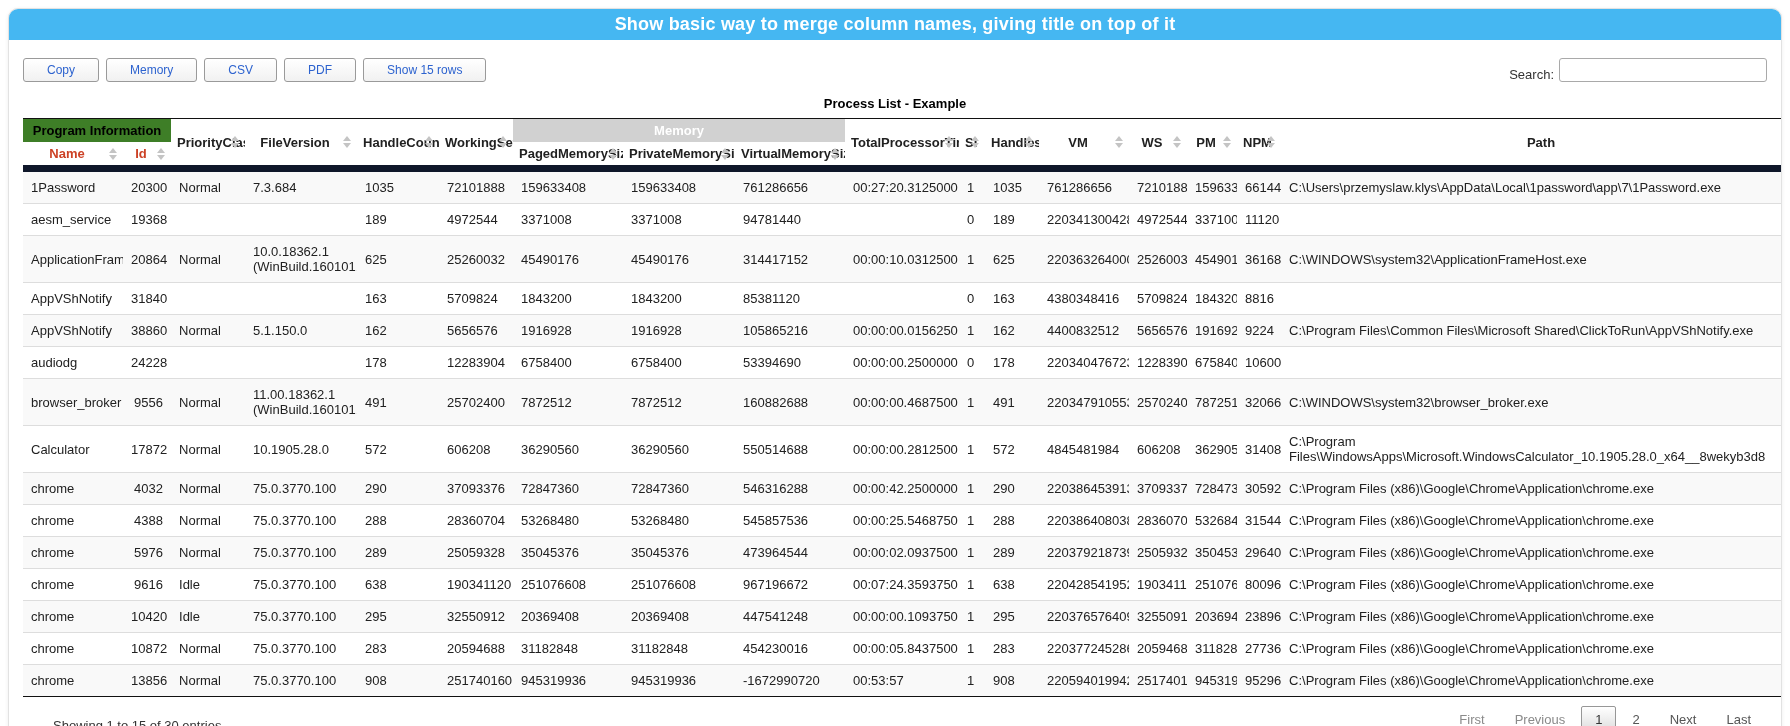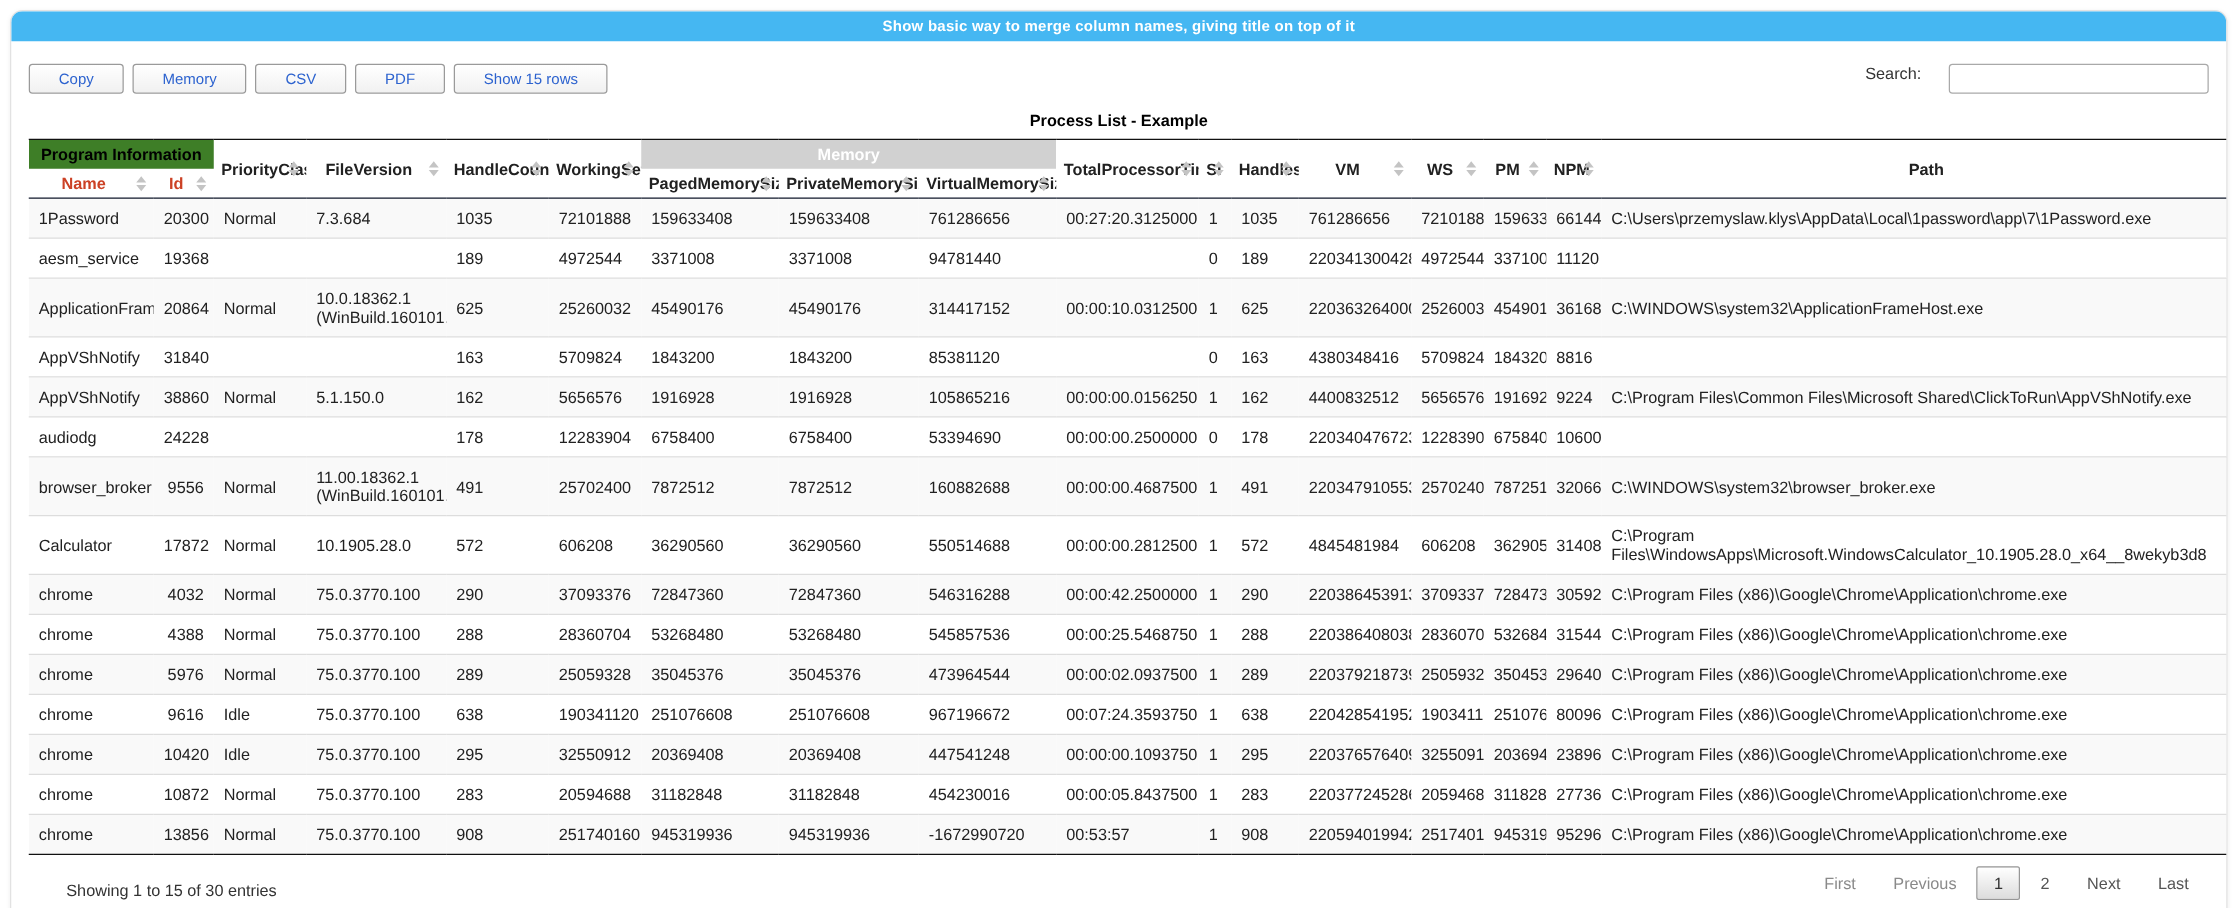--- a/index.html
+++ b/index.html
@@ -2,32 +2,32 @@
 <html><head>
 <meta charset="utf-8">
 <style>
   * { box-sizing: border-box; }
   html,body { margin:0; padding:0; background:#fff; font-family:"Liberation Sans", sans-serif; }
   .card {
     margin:8px; background:#fff; border:1px solid #e2e2e2; border-radius:10px;
     box-shadow:0 1px 4px rgba(0,0,0,.07); overflow:hidden; padding-bottom:16px;
   }
   .title-bar {
-    background:#45b7f2; color:#fff; font-size:12px; font-weight:bold;
+    background:#45b7f2; color:#fff; font-size:18px; font-weight:bold;
     text-align:center; padding:5px 0; letter-spacing:.2px;
   }
   .content { padding:12px 14px 0 14px; }
   .toolbar { display:flex; justify-content:space-between; align-items:flex-start; margin:6px 0 12px 0; }
   .dt-buttons { display:flex; }
   .dt-btn {
     display:inline-block; padding:4px 23px; margin-right:7px; font-size:12px; line-height:14px;
     color:#2d63cf; background:linear-gradient(#ffffff,#f1f1f1); border:1px solid #9a9a9a;
     border-radius:3px; cursor:pointer; white-space:nowrap; user-select:none;
   }
-  .search-box { display:flex; align-items:flex-start;gap:17px; }
+  .search-box { display:flex; align-items:flex-end; }
   .search-box label { font-size:13px; color:#333; margin-right:5px; }
   .search-box input {
     width:208px; height:24px; border:1px solid #a9a9a9; border-radius:3px;
     padding:2px 6px; font-size:12px; outline:none;
   }
   .table-title { text-align:center; font-weight:bold; font-size:13px; color:#000; padding:2px 0 7px 0; }
   table {
     width:100%; border-collapse:collapse; table-layout:fixed;
     border-top:1px solid #111; border-bottom:1px solid #111;
     font-size:13px; color:#212121;
@@ -40,21 +40,21 @@
   .sort-icon { position:absolute; right:5px; top:50%; margin-top:-7px; width:9px; height:14px; display:inline-block; }
   .sort-icon::before, .sort-icon::after {
     content:""; position:absolute; left:0;
     border-left:4px solid transparent; border-right:4px solid transparent;
   }
   .sort-icon::before { top:1px; border-bottom:5px solid #c4c4c4; }
   .sort-icon::after  { bottom:1px; border-top:5px solid #c4c4c4; }
   tbody td { padding:8px 8px; vertical-align:middle; overflow:hidden; text-align:left; }
   tbody tr.odd { background:#f9f9f9; }
   tbody tr.even { background:#ffffff; }
-  tbody tr:first-child td { border-top:1px solid #0f172a; }
+  tbody tr:first-child td { border-top:7px solid #0f172a; }
   tbody tr + tr td { border-top:1px solid #dddddd; }
   td.col-1 { text-align:right; }
   .footerbar { display:flex; justify-content:space-between; align-items:flex-end; padding:9px 2px 0 2px; font-size:13px; color:#333;margin-left:28px; }
   .pagination { display:flex; align-items:center; }
   .page-btn {
     padding:5px 13px; margin-left:2px; font-size:13px; color:#555;
     border:1px solid transparent; border-radius:2px; cursor:pointer; user-select:none;
   }
   .page-btn.disabled { color:#8a8a8a; cursor:default; }
   .page-btn.current { background:linear-gradient(#ffffff,#dcdcdc); border:1px solid #979797; color:#333; }

